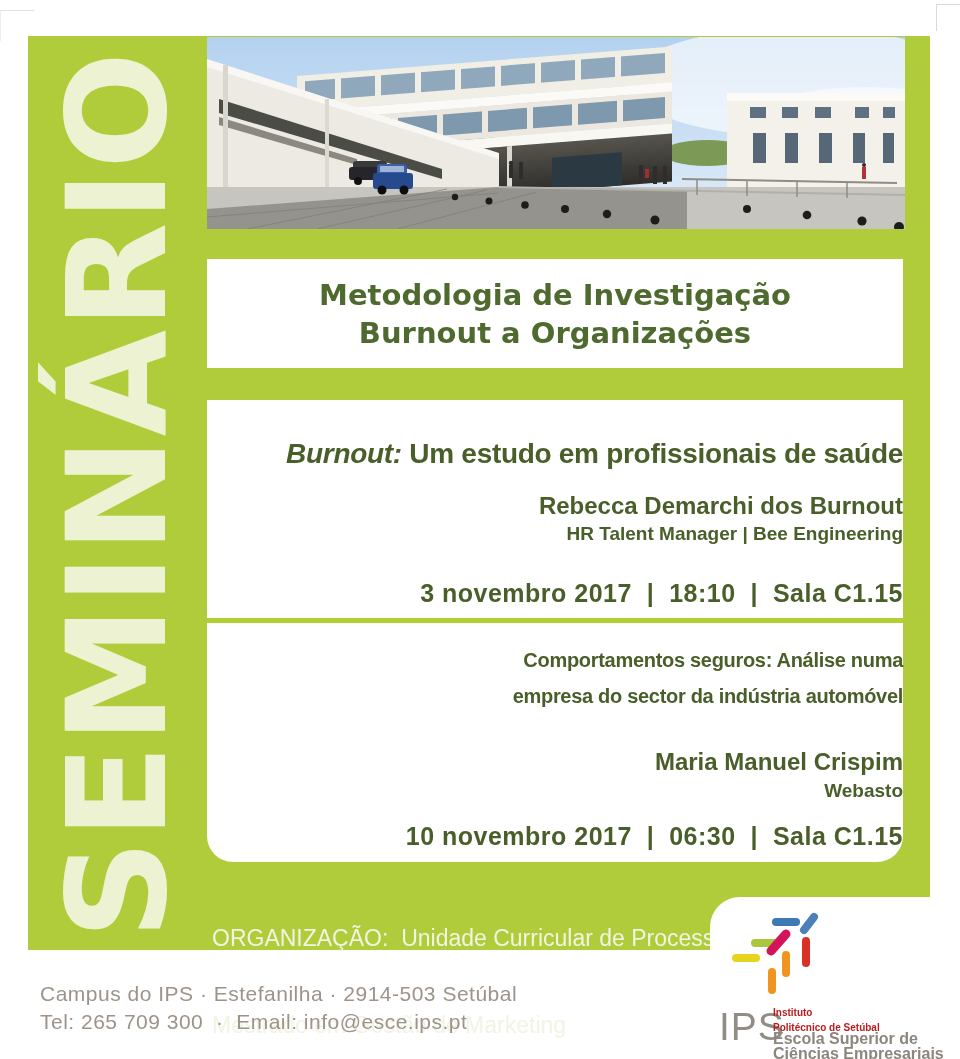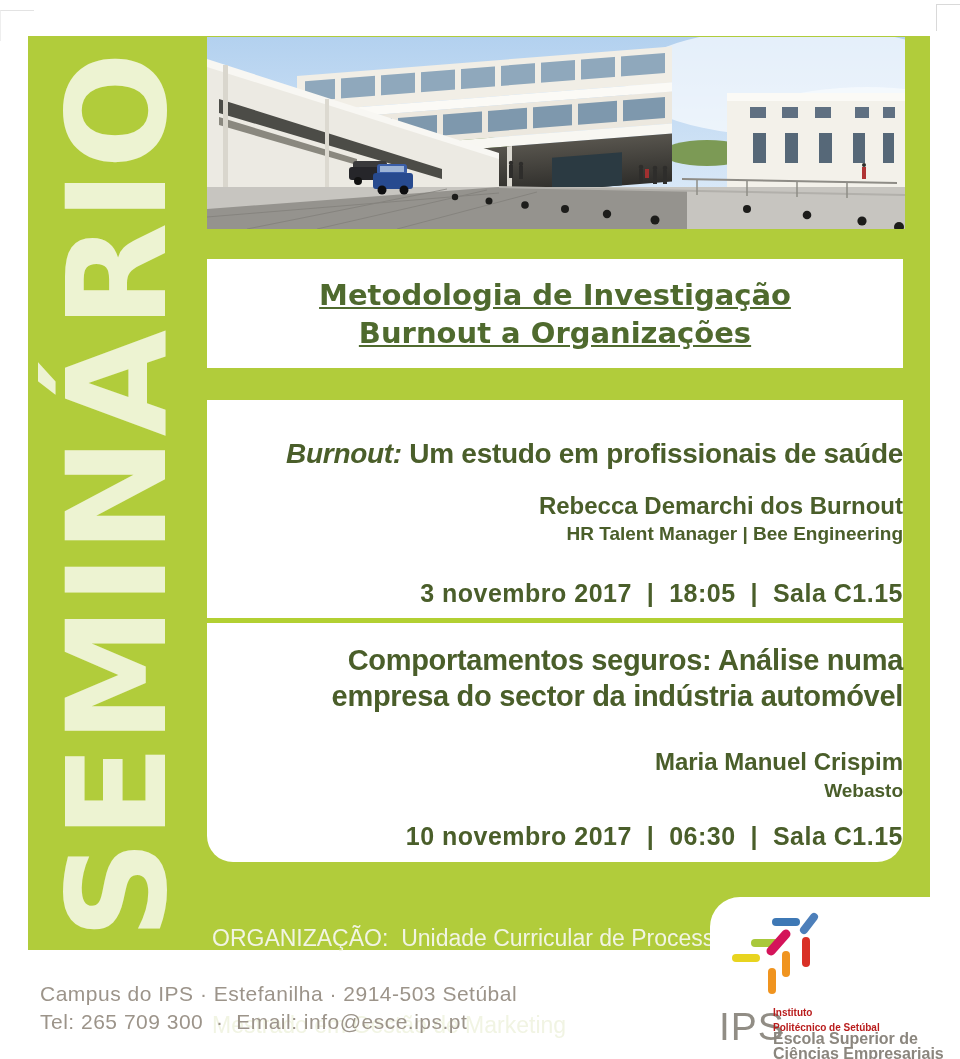--- a/index.html
+++ b/index.html
@@ -22,36 +22,36 @@
     font-weight:bold;font-size:138px;letter-spacing:1px;
     color:#edf3d2;white-space:nowrap;line-height:1;}
 
   
   .photo{position:absolute;left:207px;top:37px;width:698px;height:192px;overflow:hidden;}
 
   
   .title-box{position:absolute;left:207px;top:259px;width:696px;height:109px;
     background:#ffffff;display:flex;flex-direction:column;justify-content:center;}
   .title-line{font-family:"DejaVu Sans","Liberation Sans",sans-serif;
-    font-weight:bold;font-size:29px;line-height:38px;color:#4f6a2e;text-align:center;text-decoration:underline;}
+    font-weight:bold;font-size:29px;line-height:38px;color:#4f6a2e;text-align:center;}
 
   
   .content-box{position:absolute;left:207px;top:400px;width:696px;height:462px;
     background:#ffffff;border-radius:0 0 26px 26px;}
   .content-box > div{position:absolute;left:0;width:100%;text-align:right;color:#4a5e2a;}
   .s1-title{top:38px;font-weight:bold;font-size:28px;letter-spacing:-0.3px;}
   .s1-title .it{font-style:italic;}
   .speaker{font-weight:bold;font-size:24px;}
   .role{font-weight:bold;font-size:19px;}
   .s1-speaker{top:92px;}
   .s1-role{top:123px;}
   .date-line{font-weight:bold;font-size:25px;letter-spacing:0.5px;white-space:pre;}
   .s1-date{top:179px;}
   .divider{position:absolute;left:36px;top:218px;width:636px;height:5px;background:#b2d032;}
-  .s2-title{top:242px;font-weight:bold;font-size:29px;line-height:36px;letter-spacing:-0.3px;}
+  .s2-title{top:242px;font-weight:bold;font-size:20px;line-height:36px;letter-spacing:-0.3px;}
   .s2-speaker{top:348px;}
   .s2-company{top:380px;}
   .s2-date{top:422px;}
 
   
   .org-block{position:absolute;left:212px;top:866px;width:700px;
     color:#f1f4e3;font-size:23px;line-height:29px;white-space:pre;}
 
   
   .logo-cutout{position:absolute;left:710px;top:897px;width:250px;height:58px;
@@ -224,21 +224,21 @@
   <div class="title-line">Metodologia de Investigação</div>
   <div class="title-line">Burnout a Organizações</div>
 </div>
 
 <div class="content-box">
   <div class="s1-title">
     <span class="it">Burnout:</span><span> Um estudo em profissionais de saúde</span>
   </div>
   <div class="speaker s1-speaker">Rebecca Demarchi dos Burnout</div>
   <div class="role s1-role">HR Talent Manager | Bee Engineering</div>
-  <div class="date-line s1-date">3 novembro 2017  |  18:05  |  Sala C1.15</div>
+  <div class="date-line s1-date">3 novembro 2017  |  18:10  |  Sala C1.15</div>
 
   <div class="divider"></div>
 
   <div class="s2-title">
     <div>Comportamentos seguros: Análise numa</div>
     <div>empresa do sector da indústria automóvel</div>
   </div>
   <div class="speaker s2-speaker">Maria Manuel Crispim</div>
   <div class="role s2-company">Webasto</div>
   <div class="date-line s2-date">10 novembro 2017  |  06:30  |  Sala C1.15</div>

